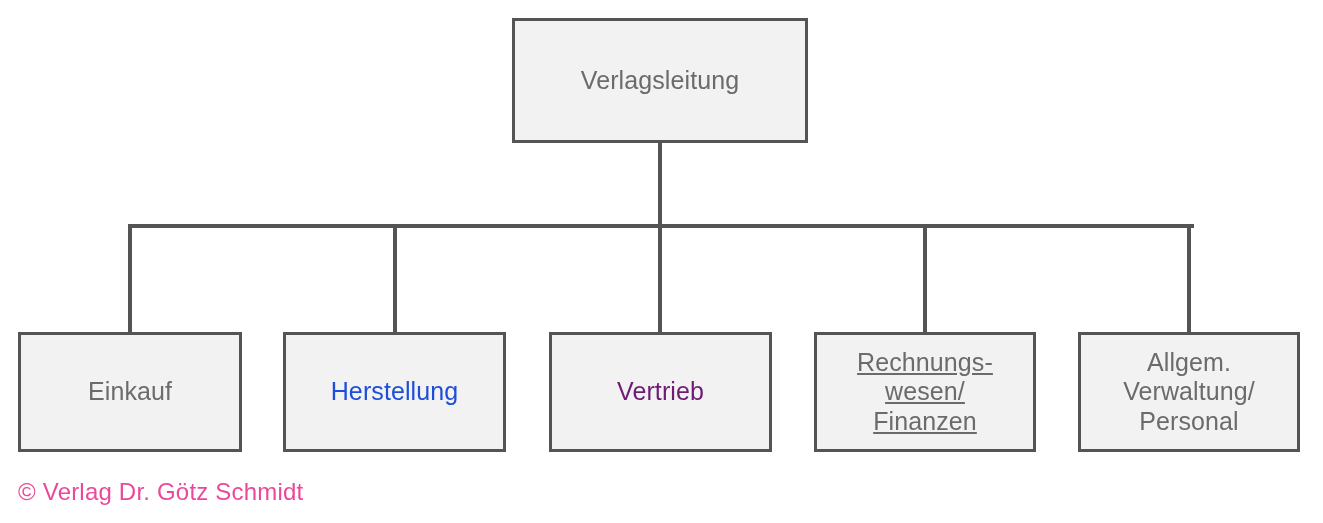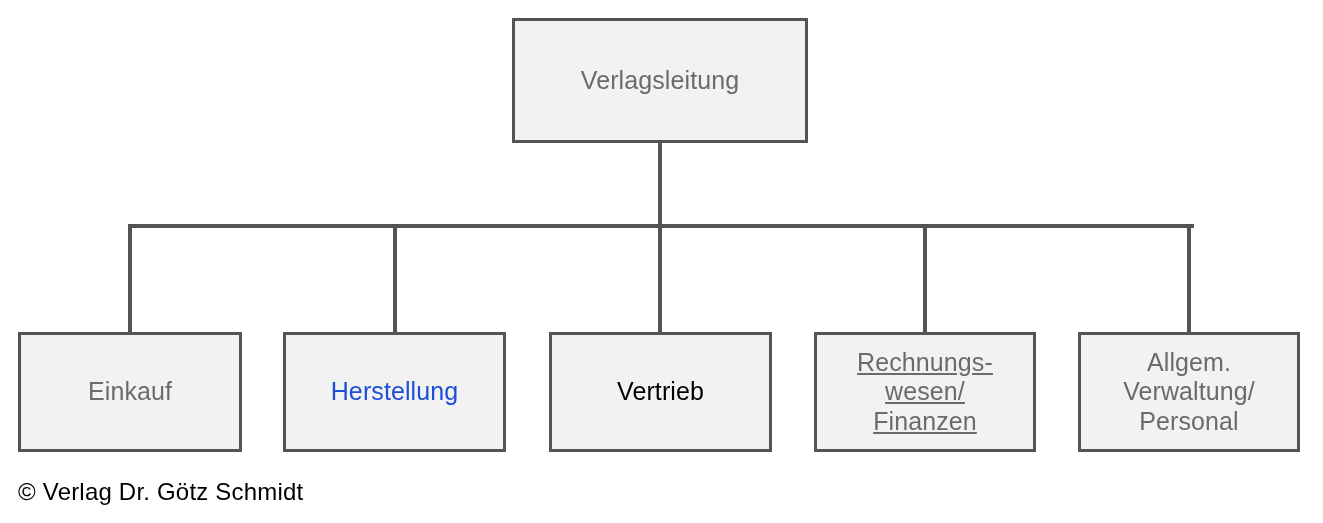--- a/index.html
+++ b/index.html
@@ -60,23 +60,23 @@
   <div class="connector h-line" id="bus-line" style="left: 128px; top: 224px; width: 1066px; background: rgb(84, 84, 84);"></div>
 
   <div class="connector v-line" id="drop-0" style="left: 128px; top: 224px; height: 110px; background: rgb(84, 84, 84);"></div>
   <div class="connector v-line" id="drop-1" style="left: 393px; top: 224px; height: 110px; background: rgb(84, 84, 84);"></div>
   <div class="connector v-line" id="drop-2" style="left: 658px; top: 224px; height: 110px; background: rgb(84, 84, 84);"></div>
   <div class="connector v-line" id="drop-3" style="left: 923px; top: 224px; height: 110px; background: rgb(84, 84, 84);"></div>
   <div class="connector v-line" id="drop-4" style="left: 1187px; top: 224px; height: 110px; background: rgb(84, 84, 84);"></div>
 
   <div class="org-box" id="node-dep-0" style="left: 18px; top: 332px; width: 224px; height: 120px; background: rgb(242, 242, 242); border-color: rgb(84, 84, 84); color: rgb(107, 107, 107);">Einkauf</div>
   <div class="org-box" id="node-dep-1" style="left: 283px; top: 332px; width: 223px; height: 120px; background: rgb(242, 242, 242); border-color: rgb(84, 84, 84); color: #1d4ed8;">Herstellung</div>
-  <div class="org-box" id="node-dep-2" style="left: 549px; top: 332px; width: 223px; height: 120px; background: rgb(242, 242, 242); border-color: rgb(84, 84, 84); color: #000000;">Vertrieb</div>
+  <div class="org-box" id="node-dep-2" style="left: 549px; top: 332px; width: 223px; height: 120px; background: rgb(242, 242, 242); border-color: rgb(84, 84, 84); color: #701a75;">Vertrieb</div>
   <div class="org-box" id="node-dep-3" style="left: 814px; top: 332px; width: 222px; height: 120px; background: rgb(242, 242, 242); border-color: rgb(84, 84, 84); color: rgb(107, 107, 107); text-decoration: underline;">Rechnungs-
 wesen/
 Finanzen</div>
   <div class="org-box" id="node-dep-4" style="left: 1078px; top: 332px; width: 222px; height: 120px; background: rgb(242, 242, 242); border-color: rgb(84, 84, 84); color: rgb(107, 107, 107);">Allgem.
 Verwaltung/
 Personal</div>
 
-  <div id="copyright" style="color: #000000;">© Verlag Dr. Götz Schmidt</div>
+  <div id="copyright" style="color: #ec4899;">© Verlag Dr. Götz Schmidt</div>
 
 </div>
 
 </body></html>

